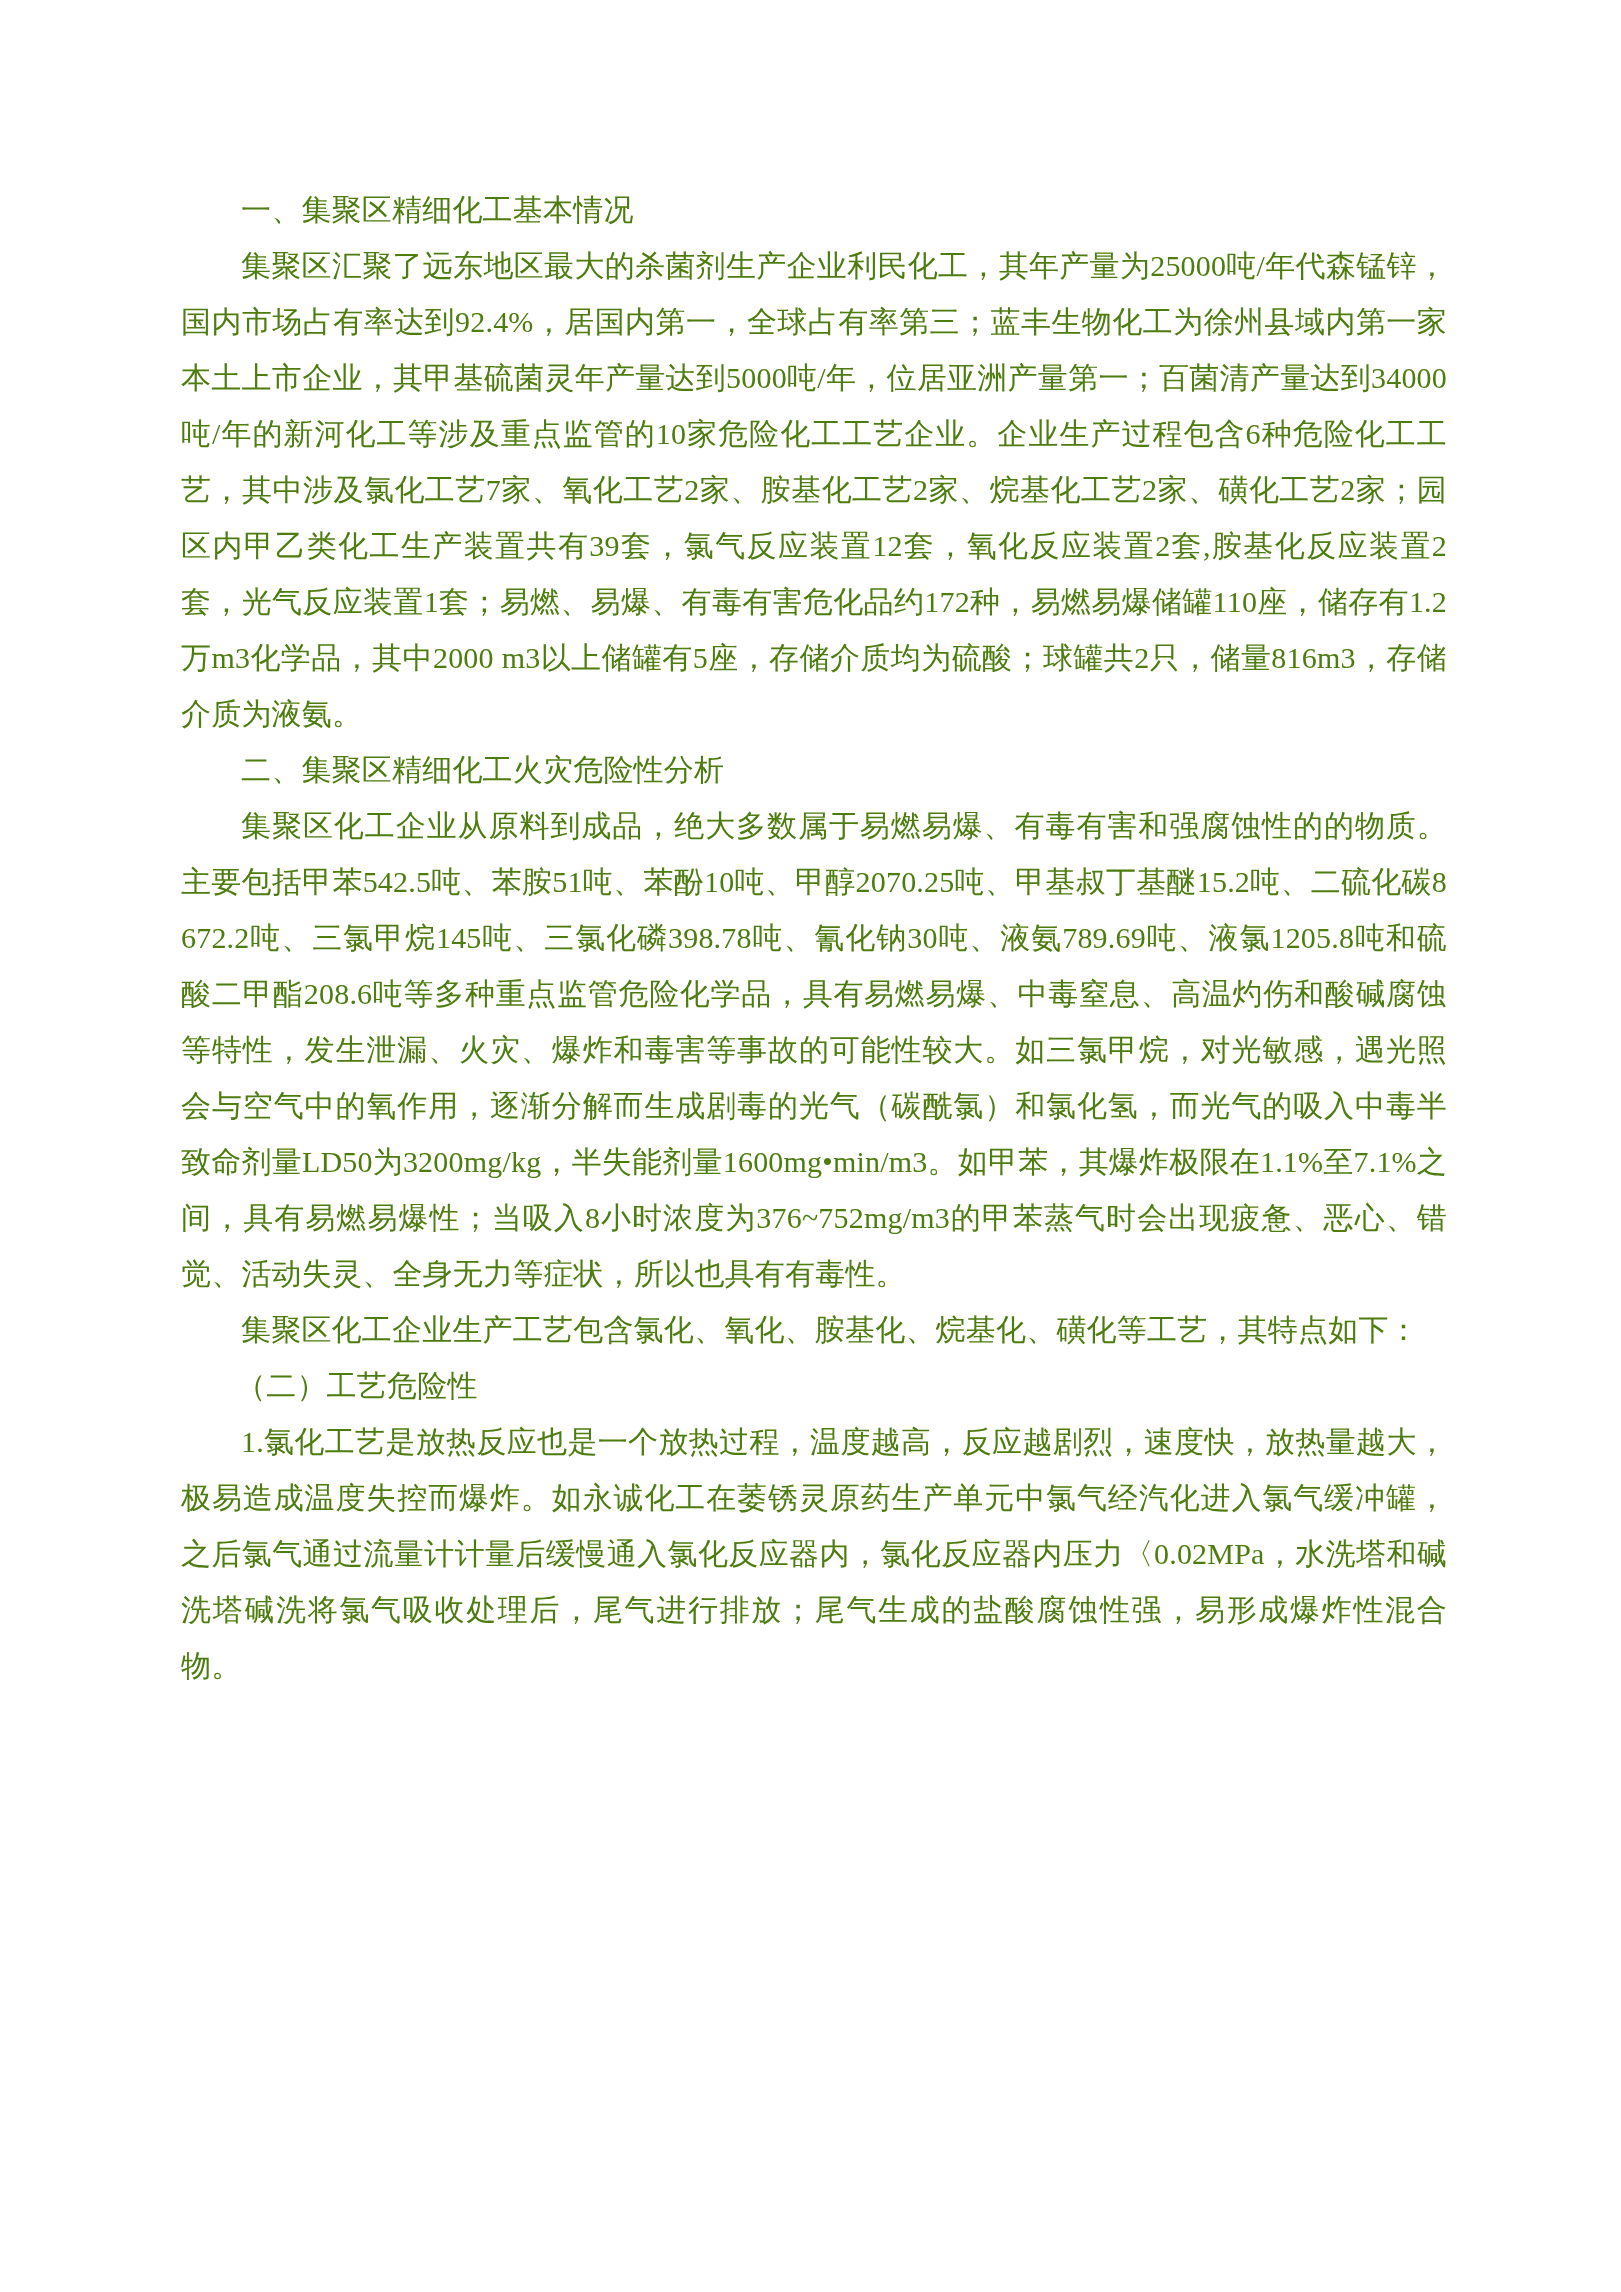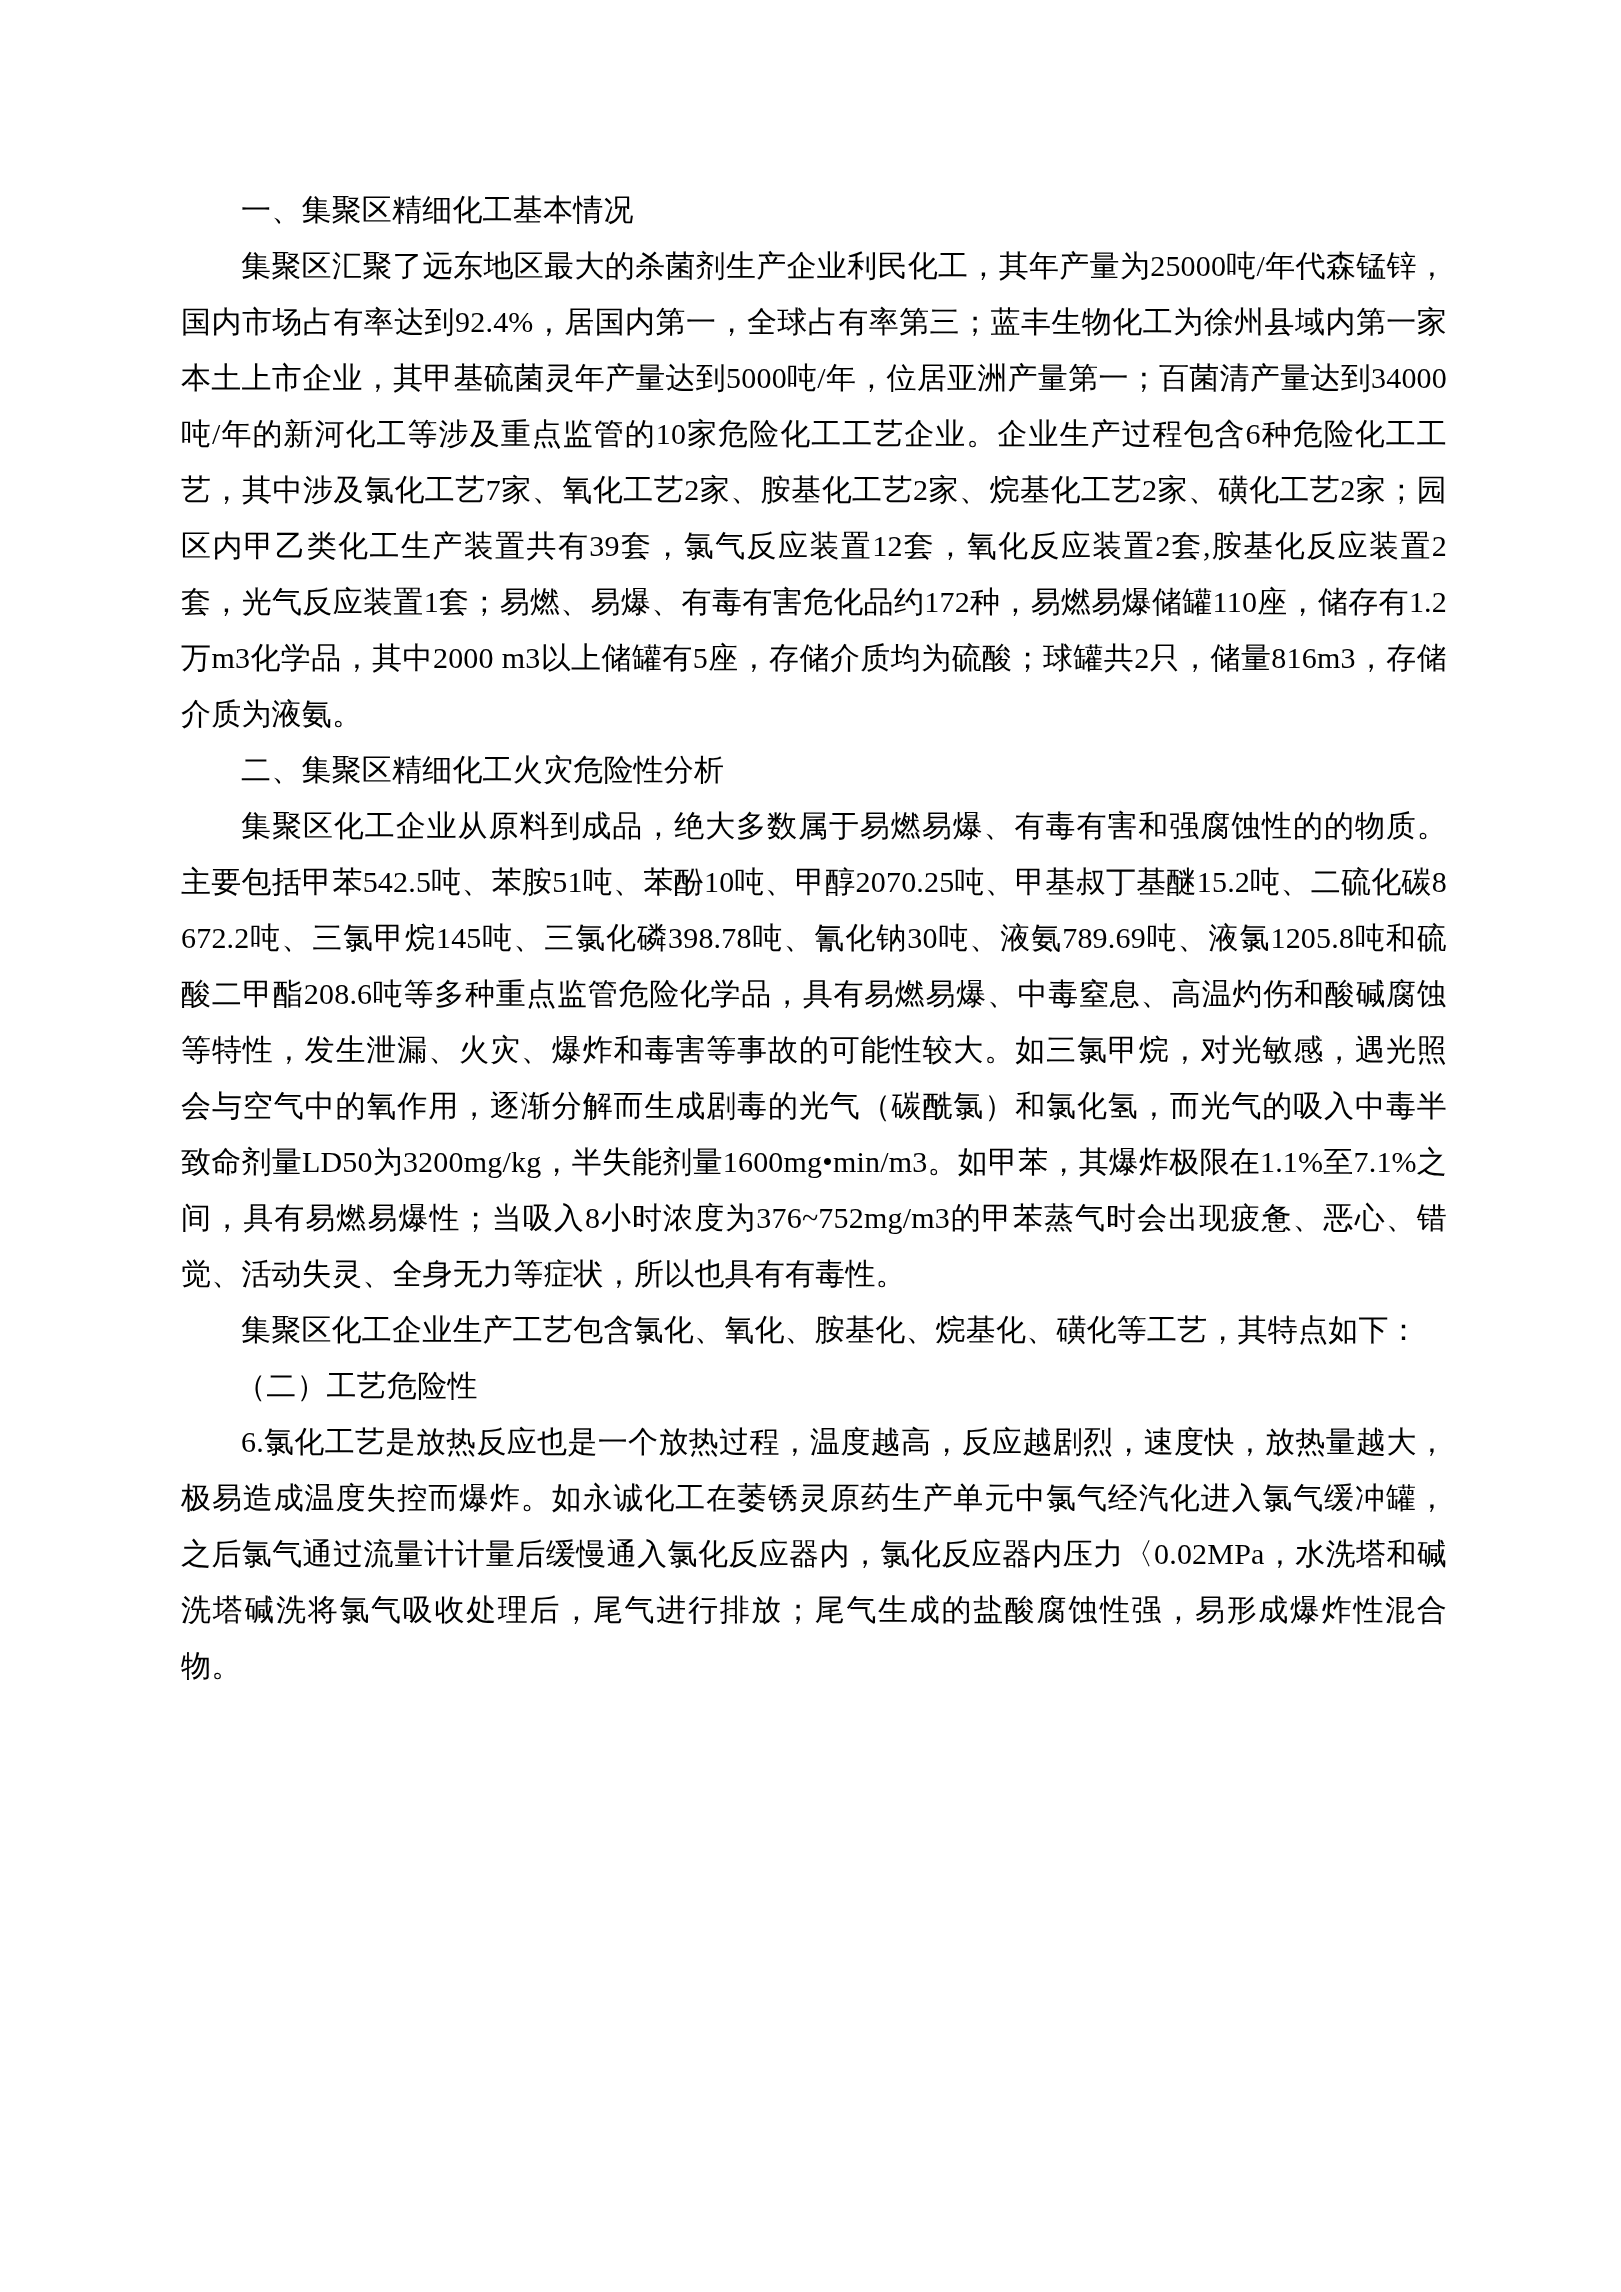--- a/index.html
+++ b/index.html
@@ -30,21 +30,21 @@
   
   .para {
     font-size: 30px;
     line-height: 56px;
     text-align: justify;
     text-justify: inter-ideograph;
     text-indent: 60px;          
     margin: 0 0 0px 0;
     letter-spacing: 0.2px;
     word-break: break-all;
-    color: #000000;
+    color: #4d7c0f;
   }
   .para.heading {
     text-indent: 60px;
   }
   .para.sub {
     text-indent: 55px;
   }
   
   .para::after {
     content: "";
@@ -65,17 +65,17 @@
 
     <p class="para heading nostretch">二、集聚区精细化工火灾危险性分析</p>
 
 
     <p class="para nostretch">集聚区化工企业从原料到成品，绝大多数属于易燃易爆、有毒有害和强腐蚀性的的物质。主要包括甲苯542.5吨、苯胺51吨、苯酚10吨、甲醇2070.25吨、甲基叔丁基醚15.2吨、二硫化碳8672.2吨、三氯甲烷145吨、三氯化磷398.78吨、氰化钠30吨、液氨789.69吨、液氯1205.8吨和硫酸二甲酯208.6吨等多种重点监管危险化学品，具有易燃易爆、中毒窒息、高温灼伤和酸碱腐蚀等特性，发生泄漏、火灾、爆炸和毒害等事故的可能性较大。如三氯甲烷，对光敏感，遇光照会与空气中的氧作用，逐渐分解而生成剧毒的光气（碳酰氯）和氯化氢，而光气的吸入中毒半致命剂量LD50为3200mg/kg，半失能剂量1600mg•min/m3。如甲苯，其爆炸极限在1.1%至7.1%之间，具有易燃易爆性；当吸入8小时浓度为376~752mg/m3的甲苯蒸气时会出现疲惫、恶心、错觉、活动失灵、全身无力等症状，所以也具有有毒性。</p>
 
     <p class="para nostretch">集聚区化工企业生产工艺包含氯化、氧化、胺基化、烷基化、磺化等工艺，其特点如下：</p>
 
     <p class="para sub nostretch">（二）工艺危险性</p>
 
-    <p class="para nostretch">6.氯化工艺是放热反应也是一个放热过程，温度越高，反应越剧烈，速度快，放热量越大，极易造成温度失控而爆炸。如永诚化工在萎锈灵原药生产单元中氯气经汽化进入氯气缓冲罐，之后氯气通过流量计计量后缓慢通入氯化反应器内，氯化反应器内压力〈0.02MPa，水洗塔和碱洗塔碱洗将氯气吸收处理后，尾气进行排放；尾气生成的盐酸腐蚀性强，易形成爆炸性混合物。</p>
+    <p class="para nostretch">1.氯化工艺是放热反应也是一个放热过程，温度越高，反应越剧烈，速度快，放热量越大，极易造成温度失控而爆炸。如永诚化工在萎锈灵原药生产单元中氯气经汽化进入氯气缓冲罐，之后氯气通过流量计计量后缓慢通入氯化反应器内，氯化反应器内压力〈0.02MPa，水洗塔和碱洗塔碱洗将氯气吸收处理后，尾气进行排放；尾气生成的盐酸腐蚀性强，易形成爆炸性混合物。</p>
 
   </div>
 </div>
 
 
 </body></html>

